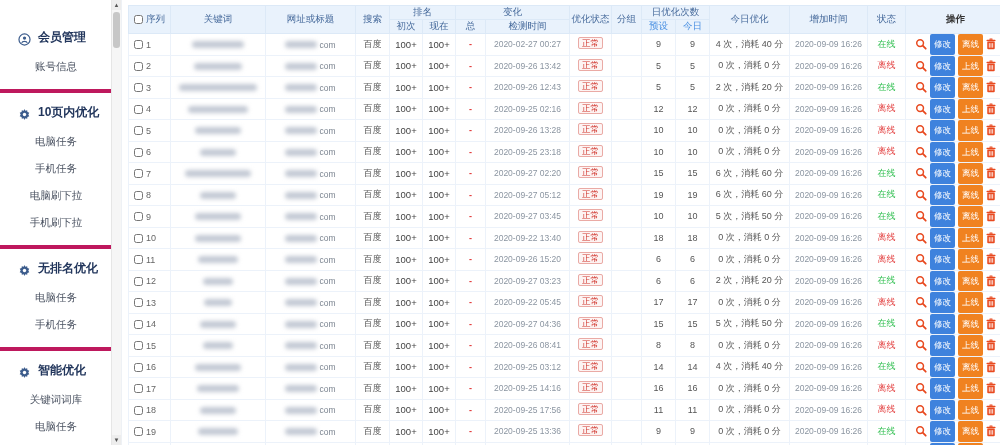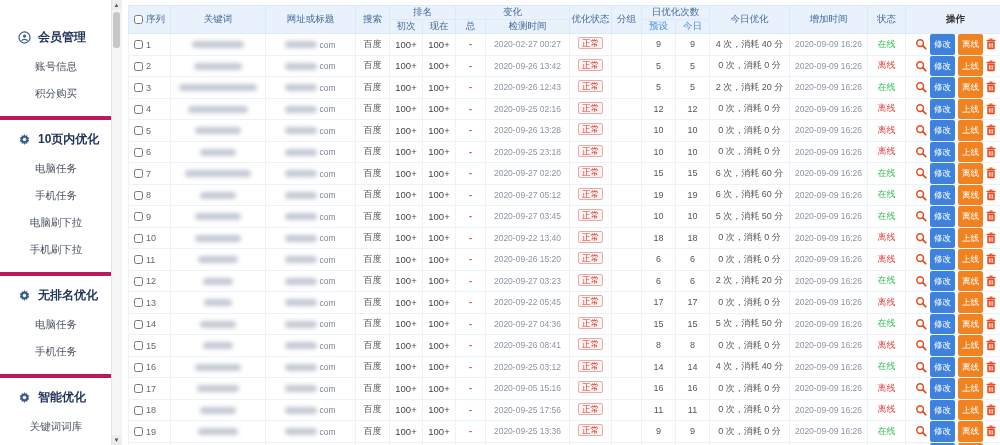--- a/index.html
+++ b/index.html
@@ -5,21 +5,21 @@
   *{box-sizing:border-box;margin:0;padding:0}
   html,body{width:1000px;height:445px;overflow:hidden}
   body{font-family:"Liberation Sans","DejaVu Sans",sans-serif;background:#fff}
   .app{display:flex;width:1000px;height:445px;overflow:hidden;background:#fff}
 
   
   .sidebar{position:relative;width:122px;flex:none;background:#fff;border-right:1px solid #eef1f5;padding-top:18px;overflow:hidden}
   .sb-inner{width:112px}
   .sb-section{padding:4px 0 8px;border-top:4px solid #be185d}
   .sb-section:first-child{border-top:none}
-  .sb-title{display:flex;align-items:center;gap:7px;padding:7px 0 7px 18px;font-size:12px;font-weight:bold;color:#22365c;cursor:pointer}
+  .sb-title{display:flex;align-items:flex-end;gap:7px;padding:7px 0 7px 18px;font-size:12px;font-weight:bold;color:#22365c;cursor:pointer}
   .sb-title .ico{display:inline-flex;color:#3c5c8c;flex:none}
   .sb-item{width:112px;padding:6px 0;margin:1px 0;text-align:center;font-size:10.5px;color:#4a5261;cursor:pointer;white-space:nowrap}
   .sb-scroll{position:absolute;top:0;right:0;width:10px;height:445px;background:#f6f6f6;border-left:1px solid #e6e6e6}
   .sb-arrow{position:absolute;left:0;width:9px;height:10px;font-size:6px;line-height:10px;text-align:center;color:#555;background:#ededed;cursor:pointer}
   .sb-arrow.up{top:0}.sb-arrow.down{bottom:0}
   .sb-thumb{position:absolute;left:1px;top:12px;width:7px;height:36px;border-radius:3px;background:#c7c7c7;cursor:pointer}
 
   
   .main{flex:1;min-width:0;display:flex;flex-direction:column;overflow:hidden}
   .topbar{height:33px;flex:none;background:#e9f0f9;display:flex;align-items:center;gap:15px;padding:0 16px}
@@ -59,21 +59,20 @@
             <span class="ico">
               <svg width="13" height="13" viewBox="0 0 16 16">
                 <circle cx="8" cy="8" r="6.8" fill="none" stroke="currentColor" stroke-width="1.5"></circle>
                 <circle cx="8" cy="6.2" r="2" fill="currentColor"></circle>
                 <path d="M4.6 12.1c.7-2.3 6.1-2.3 6.8 0" fill="none" stroke="currentColor" stroke-width="1.5"></path>
               </svg>
             </span>
             <span>会员管理</span>
           </div>
           <div class="sb-item">账号信息</div>
-          <div class="sb-item">积分购买</div>
         </div>
         <div class="sb-section">
           <div class="sb-title">
             <span class="ico">
               <svg width="13" height="13" viewBox="0 0 16 16">
                 <path fill="currentColor" d="M8 1.2l1 2.1 2.3-.6.3 2.3 2.3.8-1.2 2.2 1.2 2.2-2.3.8-.3 2.3-2.3-.6-1 2.1-1-2.1-2.3.6-.3-2.3-2.3-.8 1.2-2.2-1.2-2.2 2.3-.8.3-2.3 2.3.6z"></path>
                 <circle cx="8" cy="8" r="2.1" fill="#fff"></circle>
               </svg>
             </span>
             <span>10页内优化</span>
@@ -821,21 +820,21 @@
               </td>
             </tr>
             <tr>
               <td class="c-seq"><input class="cbx" type="checkbox" style=""><span class="seq-n">17</span></td>
               <td><span class="blur" style="width: 42px;"></span></td>
               <td><span class="blur" style="width: 32px;"></span><span class="url-sfx">com</span></td>
               <td>百度</td>
               <td class="num">100+</td>
               <td class="num">100+</td>
               <td class="red">-</td>
-              <td class="dt">2020-09-05 15:16</td>
+              <td class="dt">2020-09-25 14:16</td>
               <td><span class="badge-normal">正常</span></td>
               <td></td>
               <td>16</td>
               <td>16</td>
               <td>0 次，消耗 0 分</td>
               <td class="dt">2020-09-09 16:26</td>
               <td><span class="st-off">离线</span></td>
               <td>
                 <div class="ops">
                   <span class="icon-btn">

